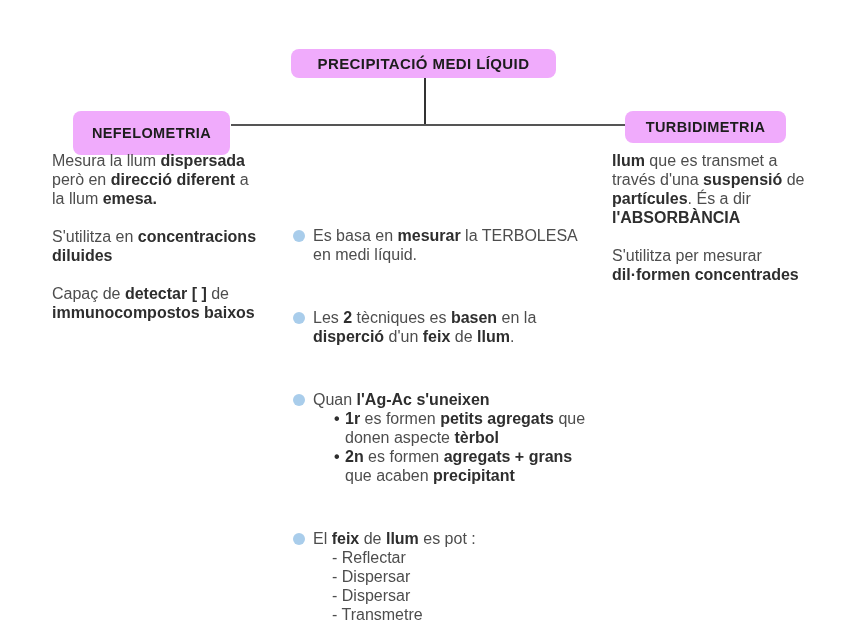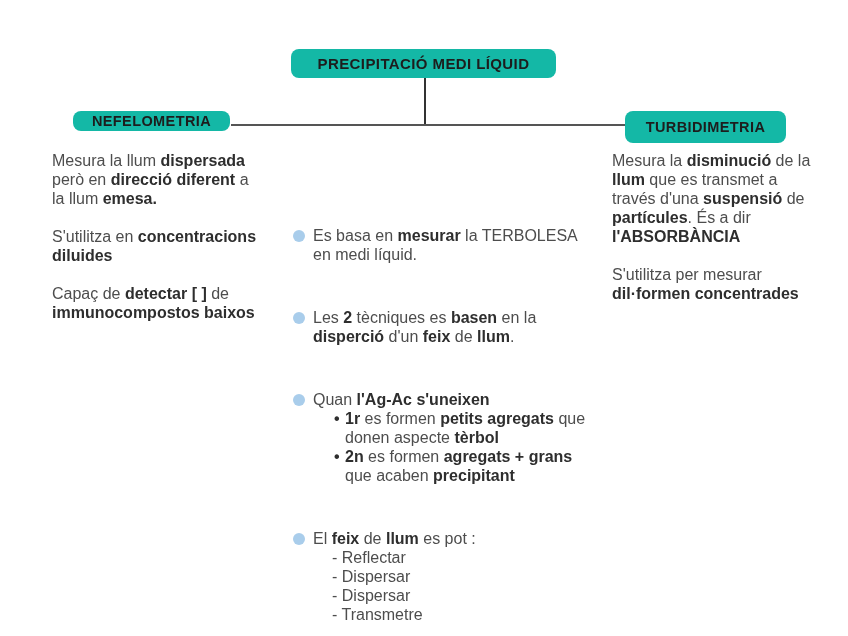--- a/index.html
+++ b/index.html
@@ -3,27 +3,27 @@
 <meta charset="utf-8">
 <style>
   html,body{margin:0;padding:0;}
   body{
     width:848px;height:636px;background:#ffffff;position:relative;
     font-family:"Liberation Sans","DejaVu Sans",sans-serif;
     overflow:hidden;
   }
   .canvas{position:absolute;inset:0;}
   .node{
-    position:absolute;background:#14b8a6;border-radius:8px;
+    position:absolute;background:#f0abfc;border-radius:8px;
     display:flex;align-items:center;justify-content:center;
     font-weight:bold;color:#1d1d1d;letter-spacing:.4px;
     box-sizing:border-box;
   }
   #node-title{left:291px;top:49px;width:265px;height:29px;font-size:15px;}
-  #node-left{left:73px;top:111px;width:157px;height:20px;font-size:14.5px;}
+  #node-left{left:73px;top:111px;width:157px;height:44px;font-size:14.5px;}
   #node-right{left:625px;top:111px;width:161px;height:32px;font-size:14.5px;}
   .vline{position:absolute;left:424px;top:78px;width:1.5px;height:47px;background:#333333;}
   .hline{position:absolute;left:231px;top:124px;width:394px;height:2px;background:#555555;}
 
   .col{position:absolute;font-size:16px;line-height:19px;color:#4d4d4d;}
   #col-left{left:52px;top:151px;width:210px;}
   #col-right{left:612px;top:151px;width:210px;}
   #col-center{left:293px;top:182px;width:295px;}
   .para{margin:0 0 19px 0;}
   .para:last-child{margin-bottom:0;}
@@ -65,21 +65,20 @@
         <div class="line"><span class="b">diluides</span></div>
       </div>
     <div class="para">
         <div class="line"><span>Capaç de </span><span class="b">detectar [ ]</span><span> de</span></div>
         <div class="line"><span class="b">immunocompostos baixos</span></div>
       </div>
   </div>
 
   <div class="col" id="col-right">
     <div class="para">
-        <div class="line"><span>Mesura la </span><span class="b">disminució</span><span> de la</span></div>
         <div class="line"><span class="b">llum</span><span> que es transmet a</span></div>
         <div class="line"><span>través d'una </span><span class="b">suspensió</span><span> de</span></div>
         <div class="line"><span class="b">partícules</span><span>. És a dir</span></div>
         <div class="line"><span class="b">l'ABSORBÀNCIA</span></div>
       </div>
     <div class="para">
         <div class="line"><span>S'utilitza per mesurar</span></div>
         <div class="line"><span class="b">dil·formen concentrades</span></div>
       </div>
   </div>

